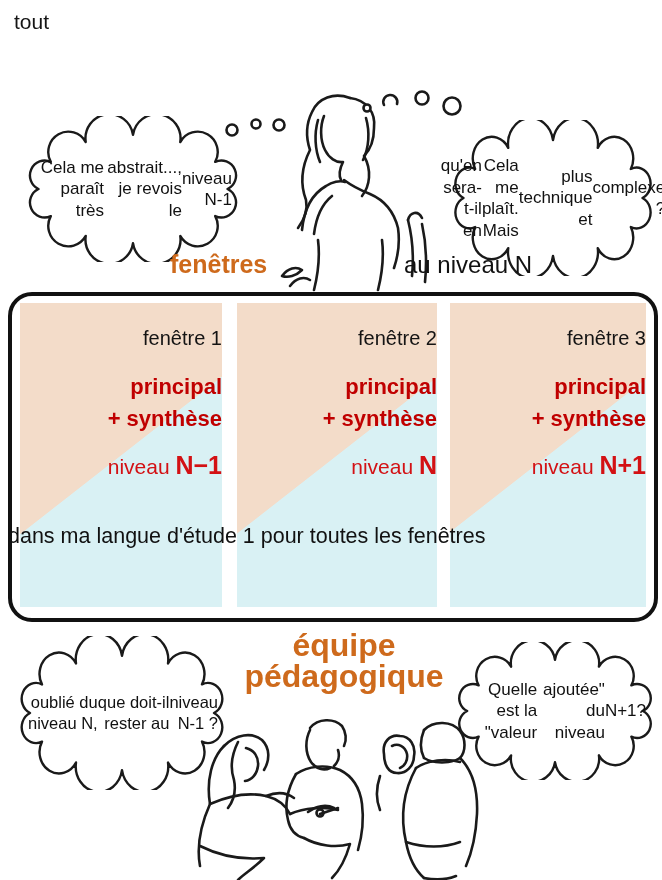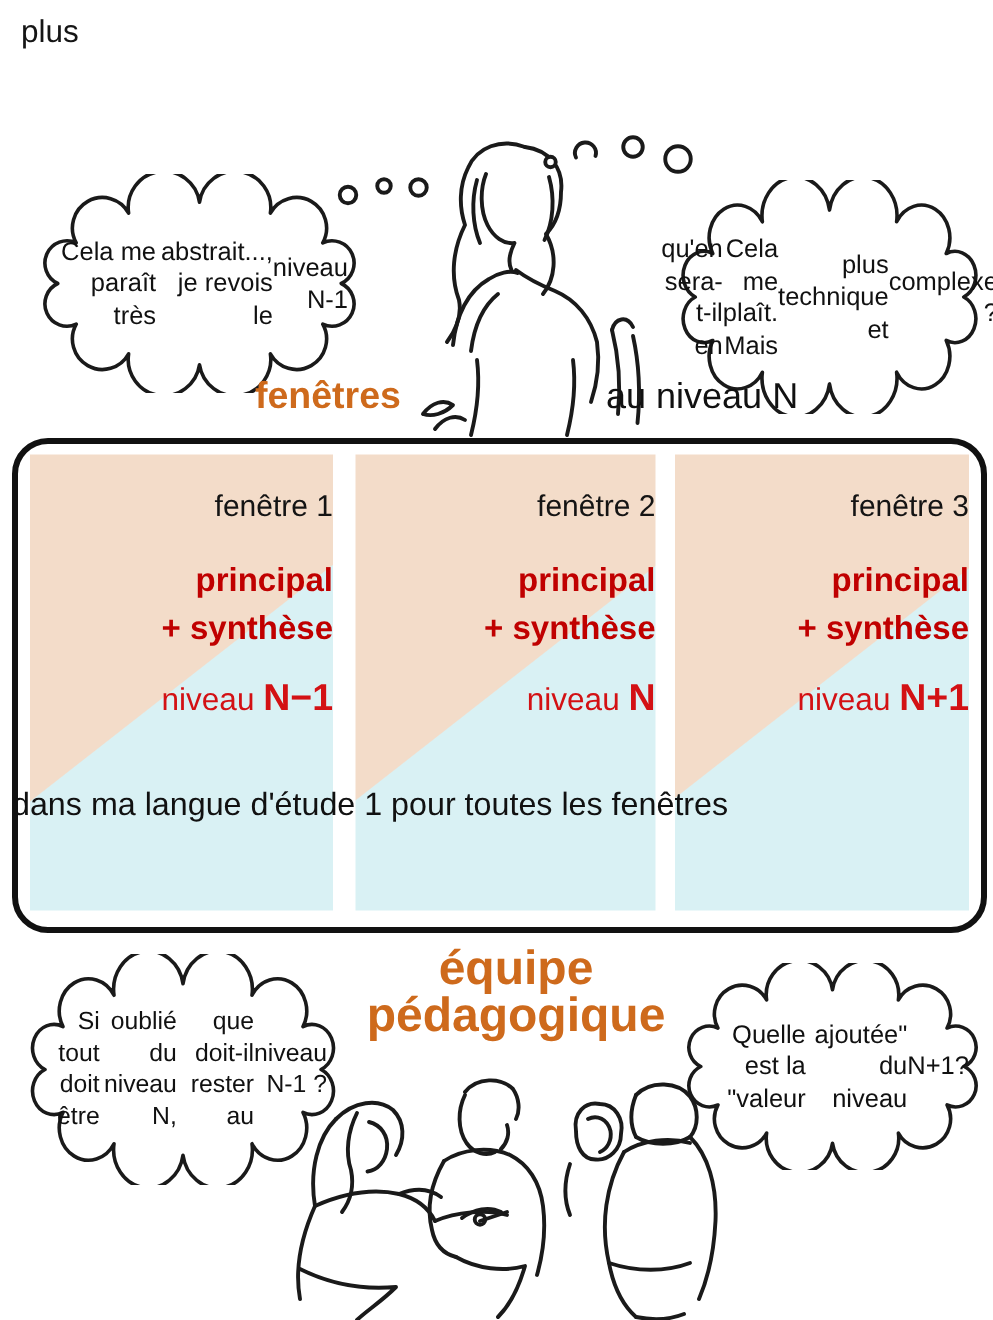--- a/index.html
+++ b/index.html
@@ -62,21 +62,21 @@
 <div id="slide">
 
   <svg width="0" height="0" style="position:absolute">
     <defs>
       <symbol id="cloud" viewBox="0 0 220 140" preserveAspectRatio="none">
         <path class="cloud-shape" d="M18,70 A10,10 0 0 1 30,44 A10,10 0 0 1 64,25 A10,10 0 0 1 110,18 A10,10 0 0 1 156,25 A10,10 0 0 1 190,44 A10,10 0 0 1 202,70 A10,10 0 0 1 190,96 A10,10 0 0 1 156,115 A10,10 0 0 1 110,122 A10,10 0 0 1 64,115 A10,10 0 0 1 30,96 A10,10 0 0 1 18,70 Z"></path>
       </symbol>
     </defs>
   </svg>
 
-  <div class="abs" id="mode-label">plus</div>
+  <div class="abs" id="mode-label">tout</div>
 
   <svg class="abs sketch" style="left:262px; top:90px;" width="190" height="202" viewBox="0 0 190 202">
     <path d="M88,8 C72,2 56,8 50,22 C44,34 44,48 48,60 C40,76 38,94 44,110 C46,120 42,130 36,138"></path>
     <path d="M88,8 C104,10 114,22 112,38 C112,50 108,60 102,66 C110,80 108,96 100,106"></path>
     <path d="M62,26 C58,36 58,50 63,60 C67,68 74,73 81,72 C78,78 76,84 79,90"></path>
     <path d="M56,30 C52,44 53,60 58,72"></path>
     <path d="M104,28 C108,42 107,58 101,70"></path>
     <path d="M82,90 C90,96 98,100 108,104 C122,110 132,122 136,138 C138,152 136,166 132,178"></path>
     <path d="M40,140 C42,120 50,104 64,96 C70,92 78,90 83,92"></path>
     <path d="M52,144 C54,128 60,114 70,106"></path>
@@ -165,21 +165,20 @@
   <div class="abs" id="team-label">
     <span style="display:block">équipe</span>
     <span style="display:block">pédagogique</span>
   </div>
 
   <div class="bubble" id="bubble-bottom-left">
     <svg viewBox="0 0 220 140" preserveAspectRatio="none">
         <use href="#cloud"></use>
       </svg>
     <div class="bubble-text">
-      <span>Si tout doit être</span>
       <span>oublié du niveau N,</span>
       <span>que doit-il rester au</span>
       <span>niveau N-1 ?</span>
     </div>
   </div>
 
   <div class="bubble" id="bubble-bottom-right">
     <svg viewBox="0 0 220 140" preserveAspectRatio="none">
         <use href="#cloud"></use>
       </svg>

